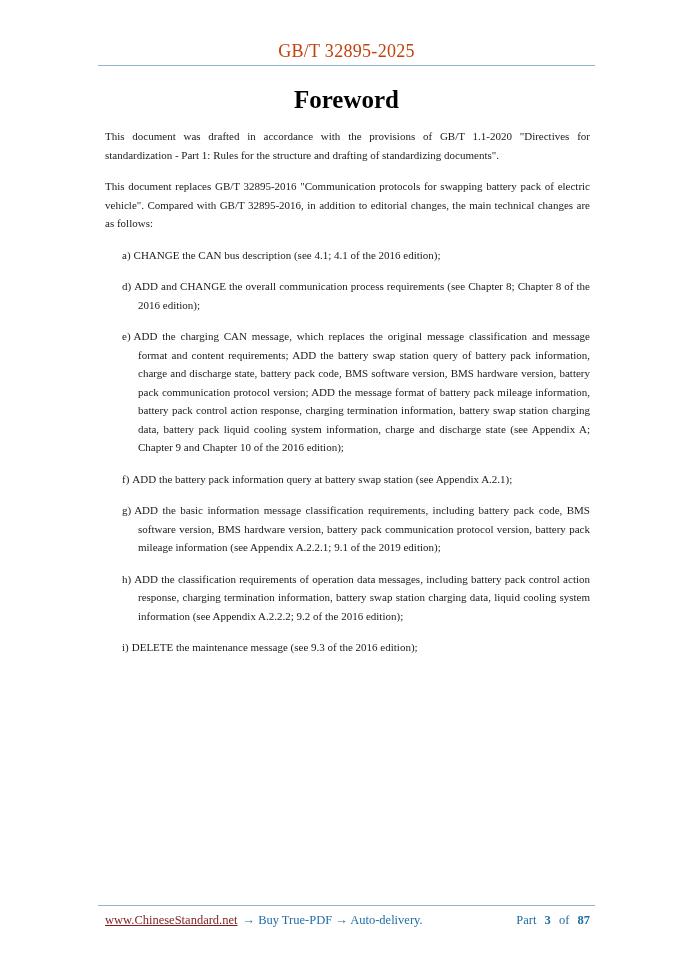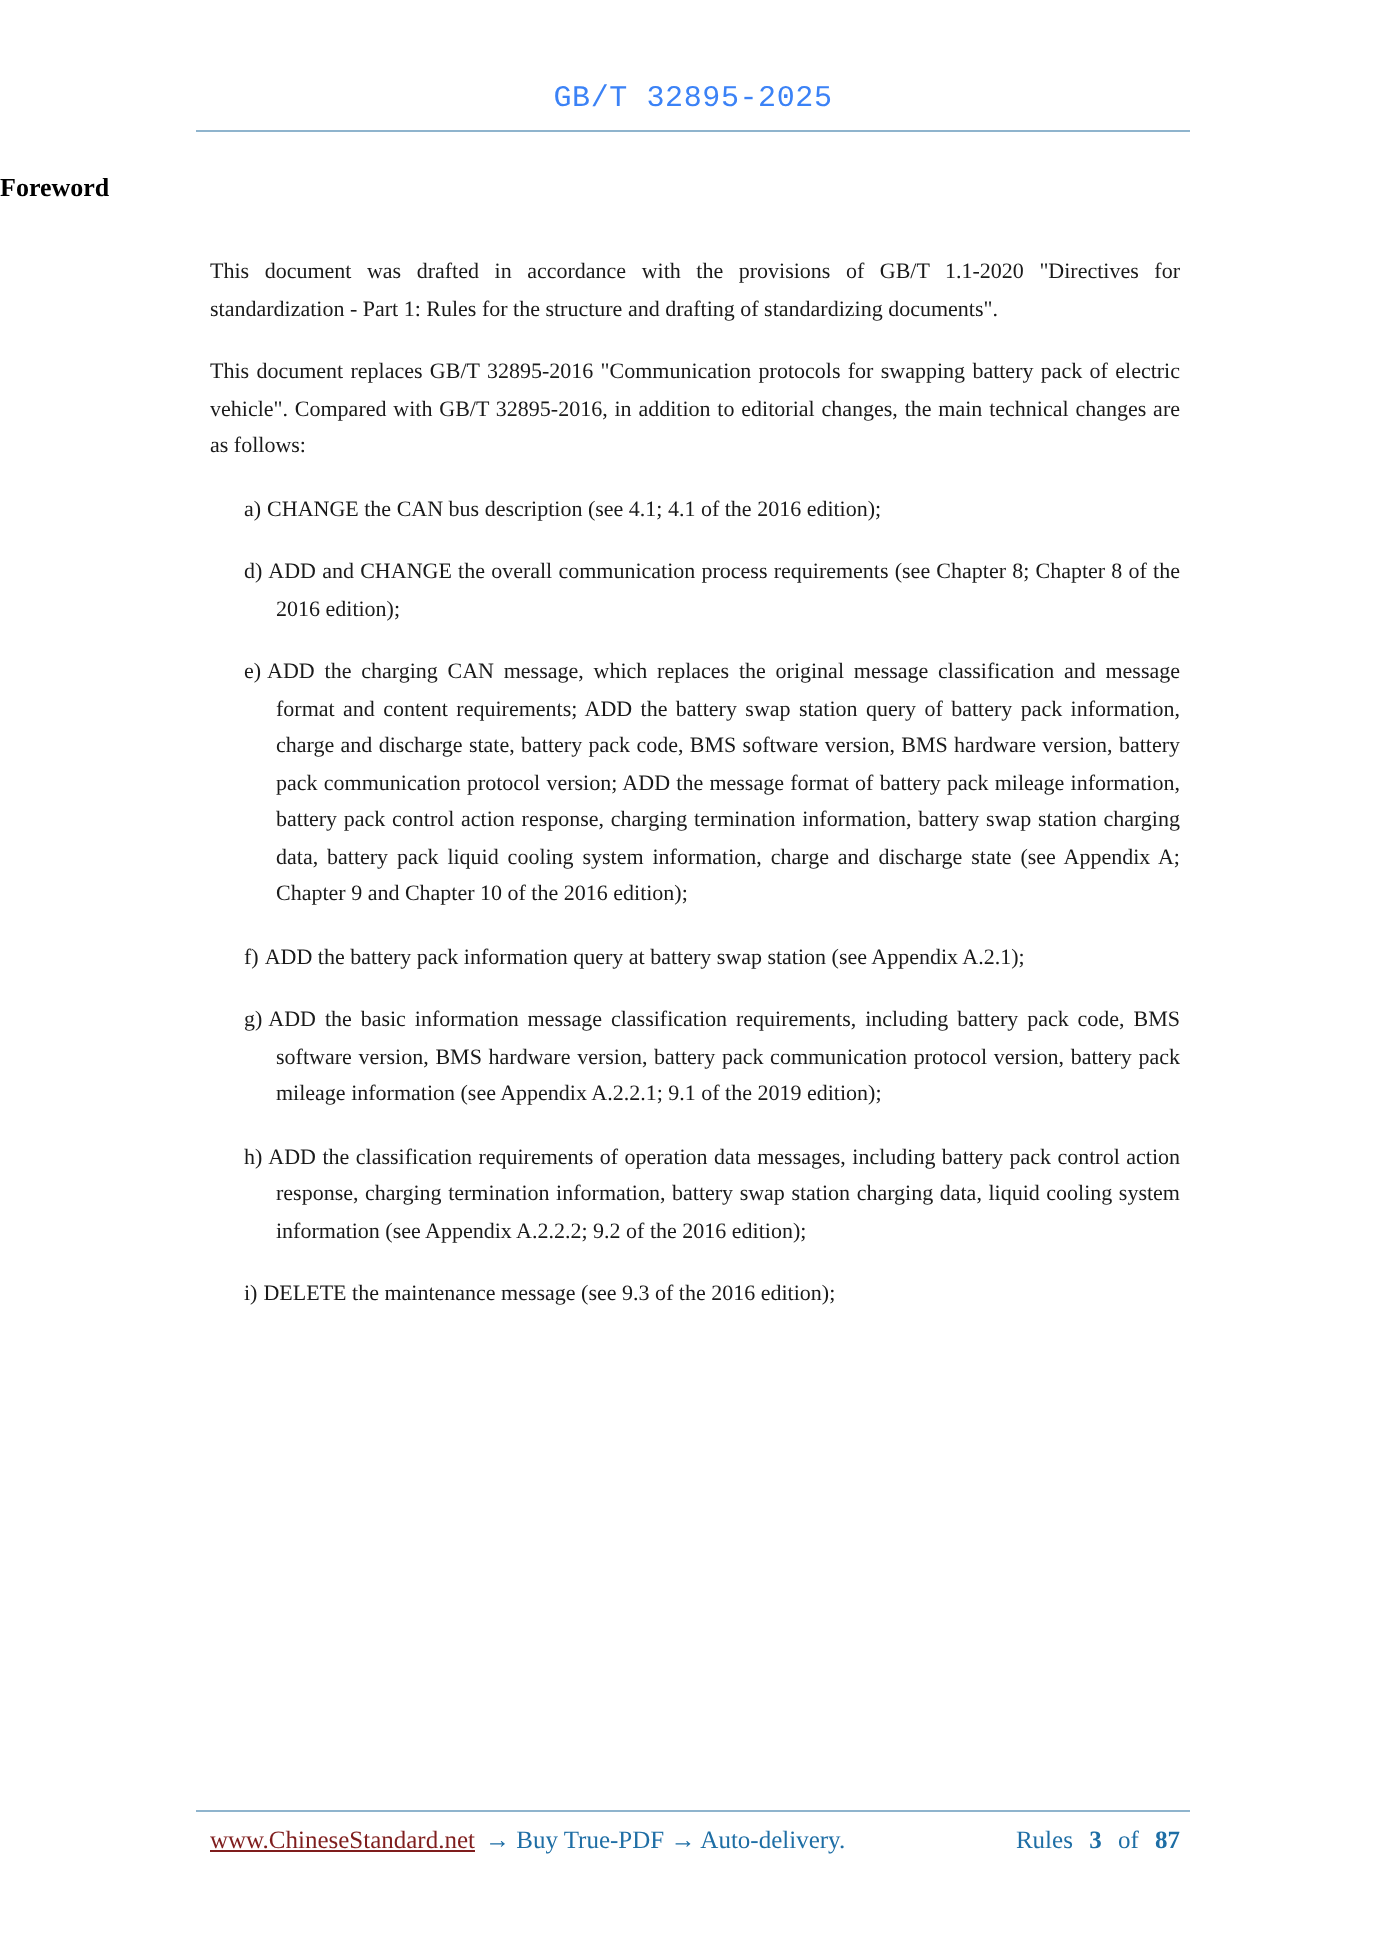--- a/index.html
+++ b/index.html
@@ -15,40 +15,39 @@
     font-family: "Liberation Serif", serif;
     color: #1a1a1a;
     overflow: hidden;
   }
   .running-head {
     position: absolute;
     top: 41px;
     left: 0;
     right: 0;
     text-align: center;
-    font-size: 15px;
-    color: #3b82f6;
+    font-size: 18px;
+    color: #c2410c;
     letter-spacing: 0.3px;
-    font-family: Liberation Mono, monospace;
   }
   .head-rule {
     position: absolute;
     top: 65px;
     left: 98px;
     width: 497px;
     height: 1px;
     background: #8fb4cd;
   }
   .doc-title {
     position: absolute;
     top: 86px;
     left: 0;
     right: 0;
-    text-align: left;
-    font-size: 13px;
+    text-align: center;
+    font-size: 25px;
     font-weight: bold;
     color: #000000;
   }
   .content {
     position: absolute;
     top: 127px;
     left: 105px;
     width: 485px;
     font-size: 11px;
     line-height: 18.5px;
@@ -163,20 +162,20 @@
     </div>
   </div>
 
   <div class="foot-rule"></div>
 
   <div class="footer-row">
     <div class="footer-left">
       <span class="site-link">www.ChineseStandard.net</span><span class="footer-tagline">→ Buy True-PDF → Auto-delivery.</span>
     </div>
     <div class="footer-right">
-      <span>Rules</span>
+      <span>Part</span>
       <span class="page-num">3</span>
       <span>of</span>
       <span class="page-num">87</span>
     </div>
   </div>
 
 </div>
 
 </body></html>

